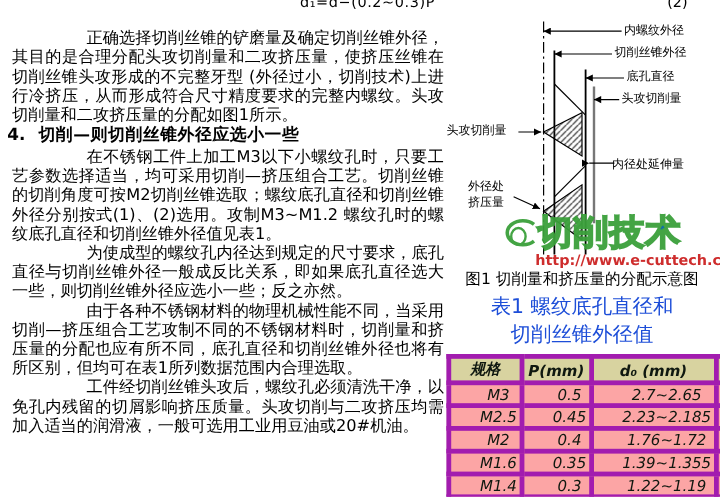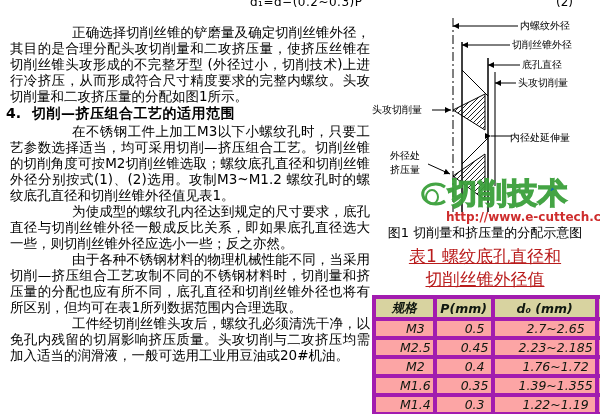--- a/index.html
+++ b/index.html
@@ -43,21 +43,21 @@
   .wm-url{font-size:12px;font-weight:bold;color:#cc2222;margin-left:28px;margin-top:-4px;white-space:nowrap;}
 
   .fig-caption{
     position:absolute;left:372px;top:224px;width:226px;text-align:center;
     font-weight:normal;font-size:13px;white-space:nowrap;
   }
 
   
   .table-title{
     position:absolute;left:372px;top:245px;width:226px;text-align:center;
-    font-size:17px;line-height:23px;color:#b91c1c;text-decoration:underline;
+    font-size:17px;line-height:23px;color:#1d4ed8;
   }
   table.data{
     position:absolute;left:372px;top:295px;border-collapse:collapse;
     font-size:12.5px;color:#101810;background:#eef0d8;
   }
   table.data th,table.data td{
     border:4px solid #a21caf;text-align:center;padding:0 2px;height:15px;font-style:italic;
   }
   table.data th{background:#d8d3a0;font-weight:bold;height:18px;}
   table.data td{background:#fca5a5;padding-left:24px;}
@@ -66,21 +66,21 @@
 </head>
 <body>
 
 <div class="formula">d₁=d−(0.2~0.3)P</div>
 <div class="eq-no">(2)</div>
 
 <div class="text-col">
   <p class="para">正确选择切削丝锥的铲磨量及确定切削丝锥外径，其目的是合理分配头攻切削量和二攻挤压量，使挤压丝锥在切削丝锥头攻形成的不完整牙型 (外径过小，切削技术)上进行冷挤压，从而形成符合尺寸精度要求的完整内螺纹。头攻切削量和二攻挤压量的分配如图1所示。</p>
   <div class="section-head">
     <span class="sec-num">4.</span>
-    <span class="sec-title">切削—挤压组合工艺的适用范围</span>
+    <span class="sec-title">切削—则切削丝锥外径应选小一些</span>
   </div>
   <p class="para">在不锈钢工件上加工M3以下小螺纹孔时，只要工艺参数选择适当，均可采用切削—挤压组合工艺。切削丝锥的切削角度可按M2切削丝锥选取；螺纹底孔直径和切削丝锥外径分别按式(1)、(2)选用。攻制M3~M1.2 螺纹孔时的螺纹底孔直径和切削丝锥外径值见表1。</p>
   <p class="para">为使成型的螺纹孔内径达到规定的尺寸要求，底孔直径与切削丝锥外径一般成反比关系，即如果底孔直径选大一些，则切削丝锥外径应选小一些；反之亦然。</p>
   <p class="para">由于各种不锈钢材料的物理机械性能不同，当采用切削—挤压组合工艺攻制不同的不锈钢材料时，切削量和挤压量的分配也应有所不同，底孔直径和切削丝锥外径也将有所区别，但均可在表1所列数据范围内合理选取。</p>
   <p class="para">工件经切削丝锥头攻后，螺纹孔必须清洗干净，以免孔内残留的切屑影响挤压质量。头攻切削与二攻挤压均需加入适当的润滑液，一般可选用工业用豆油或20#机油。</p>
 </div>
 
 <div class="figure-panel">
   <svg width="226" height="200" viewBox="0 0 226 200">
     <defs>

